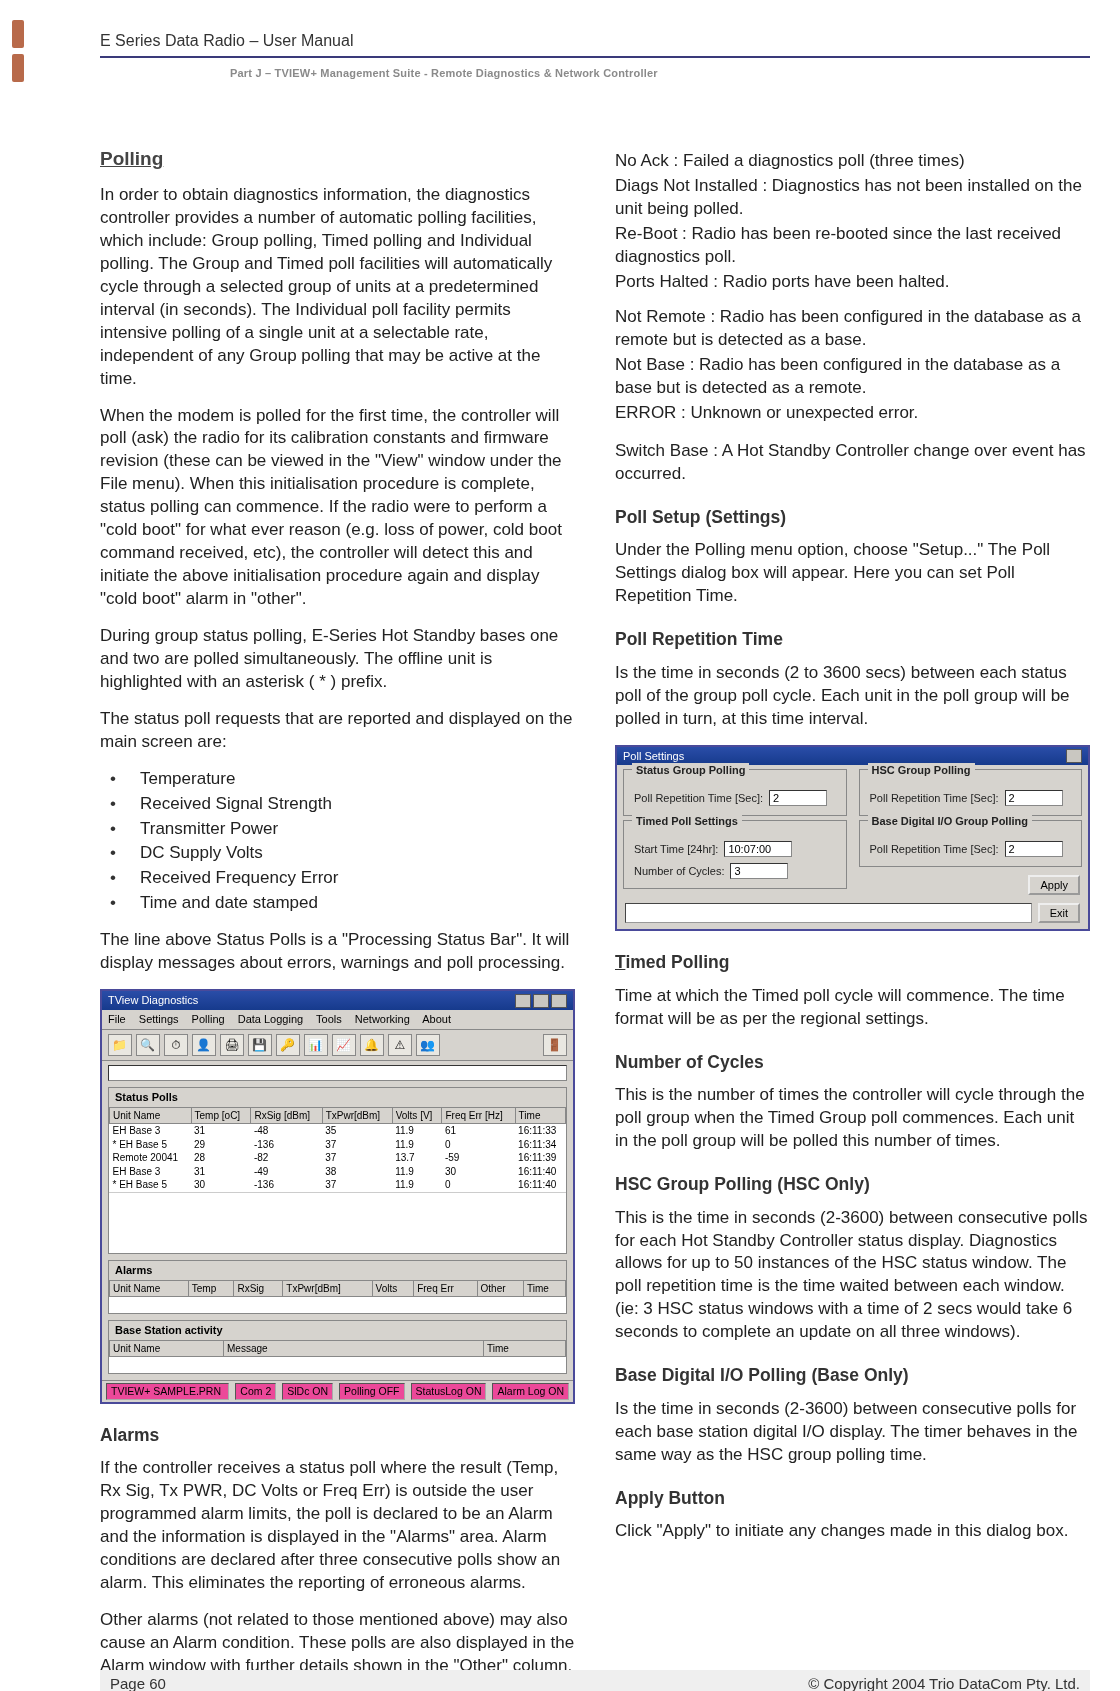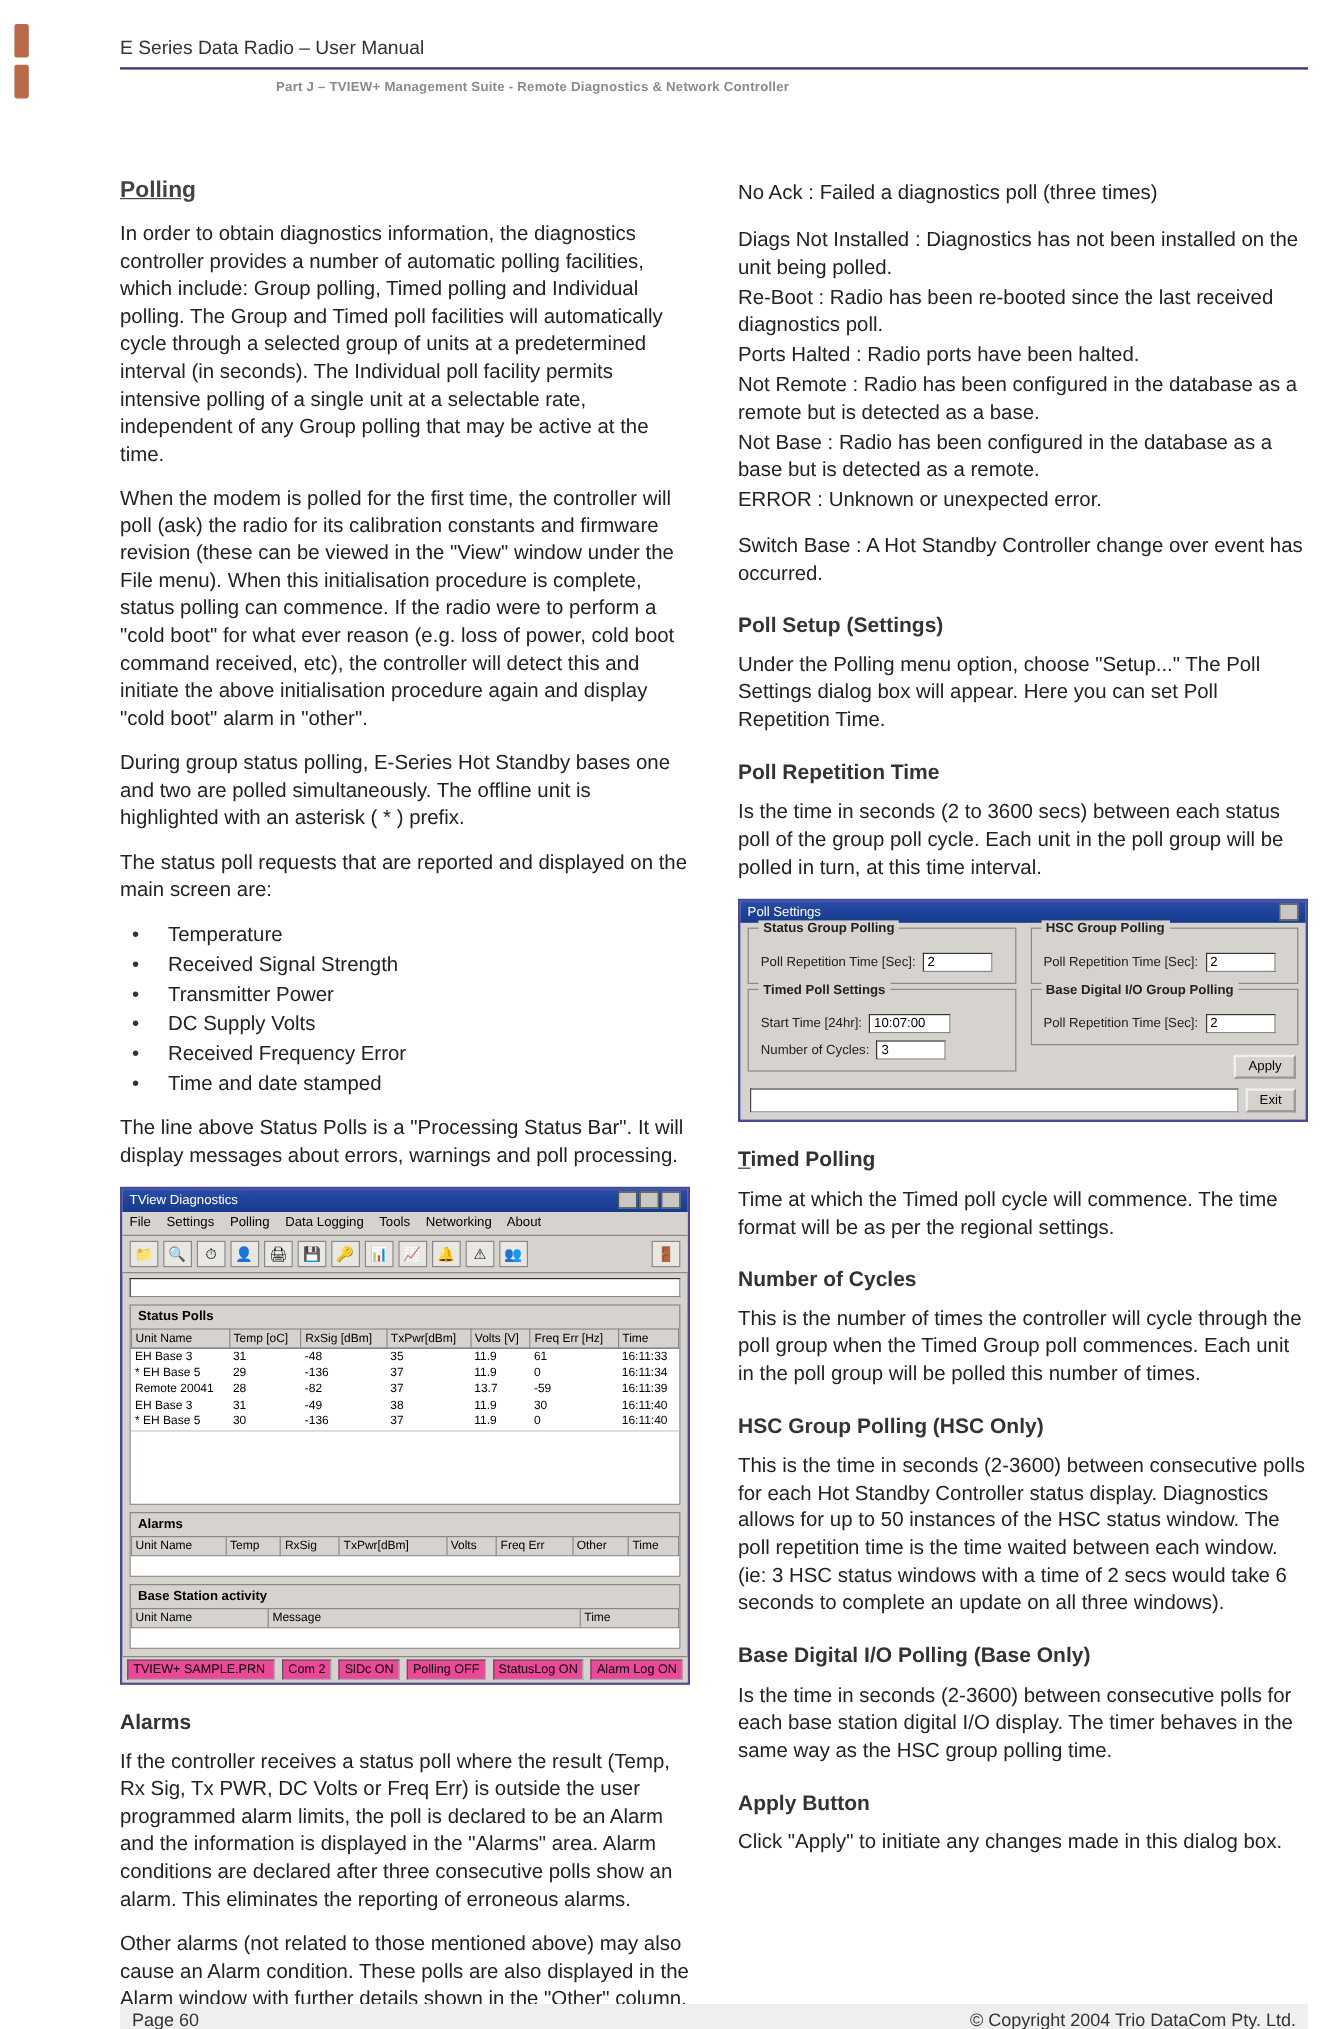--- a/index.html
+++ b/index.html
@@ -23,21 +23,21 @@
   .col{flex:1;min-width:0}
   h3.section{font-family:Arial,Helvetica,sans-serif;font-weight:700;font-size:19px;color:#444;margin:26px 0 12px}
   h3.section .u{text-decoration:underline}
   h4.sub{font-family:Arial,Helvetica,sans-serif;font-weight:700;font-size:17.5px;color:#333;margin:20px 0 10px}
   p{margin:0 0 14px;text-align:left}
   ul.bul{list-style:none;padding:0;margin:4px 0 14px 0}
   ul.bul li{padding-left:40px;position:relative;margin:2px 0}
   ul.bul li::before{content:"•";position:absolute;left:10px;top:0;color:#333}
   .footer{position:absolute;bottom:16px;left:100px;right:30px;display:flex;justify-content:space-between;align-items:center;background:#efefef;padding:4px 10px;font-size:15px;color:#333}
   .screenshot{border:2px solid #4a4a9a;background:#d6d3ce;font-size:11px;color:#000;font-family:Tahoma,Arial,sans-serif;margin:6px 0 14px}
-  .winbar{background:linear-gradient(#2a4da8,#163a8c);color:#fff;padding:2px 6px;display:flex;justify-content:space-between;font-size:11px}
+  .winbar{background:linear-gradient(#2a4da8,#163a8c);color:#fff;padding:2px 6px;display:flex;justify-content:space-between;align-items:center;font-size:11px}
   .winbar .btns{display:flex;gap:2px}
   .winbar .btns span{display:inline-block;width:14px;height:12px;background:#c9c7c1;border:1px solid #555}
   .menubar{background:#d6d3ce;border-bottom:1px solid #888;padding:2px 6px;font-size:11px}
   .menubar span{margin-right:10px}
   .toolbar{background:#d6d3ce;border-bottom:1px solid #888;padding:4px 6px;display:flex;gap:4px;flex-wrap:wrap}
   .toolbar .tb{width:22px;height:20px;background:#e9e7e1;border:1px solid #888;display:flex;align-items:center;justify-content:center;font-size:12px}
   .statusbar{background:#d6d3ce;border-top:1px solid #888;padding:2px 4px;font-size:10.5px;display:flex;gap:6px}
   .statusbar span{border:1px inset #aaa;padding:0 4px;background:#ec4899}
   .panel{margin:6px;border:1px solid #888;background:#d6d3ce}
   .panel-title{font-weight:700;font-size:11px;padding:2px 6px}
@@ -226,24 +226,24 @@
           <span>Alarm Log ON</span>
         </div>
       </div>
 
       <h4 class="sub">Alarms</h4>
       <p>If the controller receives a status poll where the result (Temp, Rx Sig, Tx PWR, DC Volts or Freq Err) is outside the user programmed alarm limits, the poll is declared to be an Alarm and the information is displayed in the "Alarms" area. Alarm conditions are declared after three consecutive polls show an alarm. This eliminates the reporting of erroneous alarms.</p>
       <p>Other alarms (not related to those mentioned above) may also cause an Alarm condition. These polls are also displayed in the Alarm window with further details shown in the "Other" column. The alarm types are:</p>
     </div>
 
     <div class="col">
-      <p style="margin-top:30px;margin-bottom:16px">No Ack : Failed a diagnostics poll (three times)</p>
+      <p style="margin-top:30px;margin-bottom:2px">No Ack : Failed a diagnostics poll (three times)</p>
       <p style="margin-bottom:2px">Diags Not Installed : Diagnostics has not been installed on the unit being polled.</p>
       <p style="margin-bottom:2px">Re-Boot : Radio has been re-booted since the last received diagnostics poll.</p>
-      <p style="margin-bottom:2px">Ports Halted : Radio ports have been halted.</p>
+      <p style="margin-bottom:12px">Ports Halted : Radio ports have been halted.</p>
       <p style="margin-bottom:2px">Not Remote : Radio has been configured in the database as a remote but is detected as a base.</p>
       <p style="margin-bottom:2px">Not Base : Radio has been configured in the database as a base but is detected as a remote.</p>
       <p style="margin-bottom:15px">ERROR : Unknown or unexpected error.</p>
       <p>Switch Base : A Hot Standby Controller change over event has occurred.</p>
 
       <h4 class="sub">Poll Setup (Settings)</h4>
       <p>Under the Polling menu option, choose "Setup..."  The Poll Settings dialog box will appear.  Here you can set  Poll Repetition Time.</p>
 
       <h4 class="sub">Poll Repetition Time</h4>
       <p>Is the time in seconds (2 to 3600 secs) between each status poll of the group poll cycle.  Each unit in the poll group will be polled in turn, at this time interval.</p>

